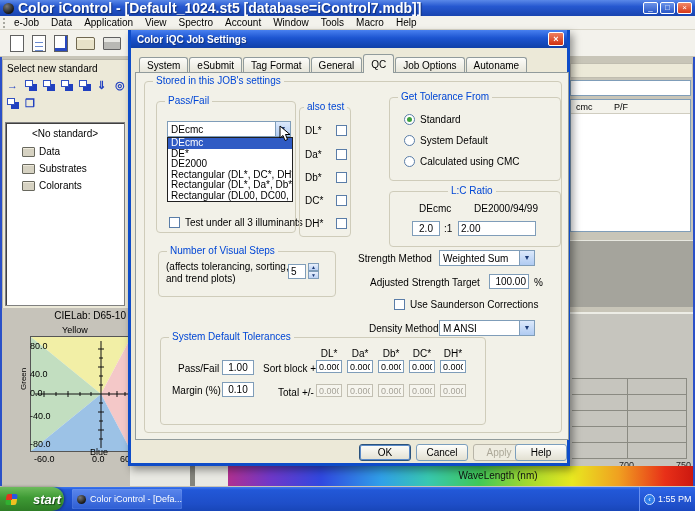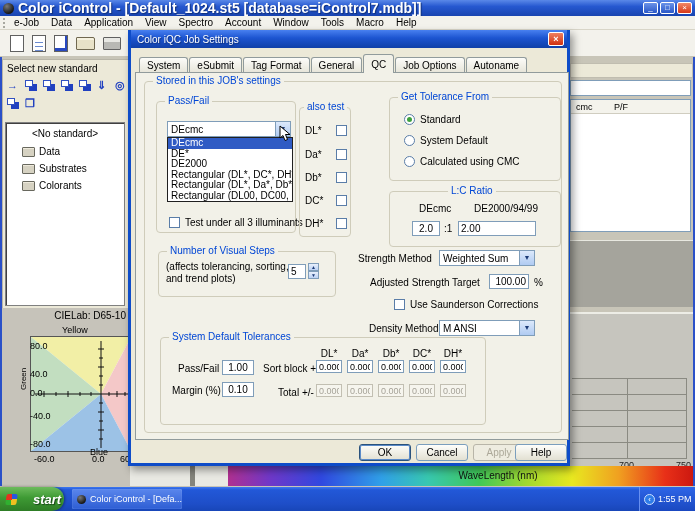--- a/index.html
+++ b/index.html
@@ -79,21 +79,21 @@
     background:linear-gradient(90deg,#B03090 0%,#7038C8 9%,#3048E0 20%,#30A0E8 33%,#38C8B0 43%,#40C858 54%,#A0D830 64%,#E8E820 74%,#F0A020 84%,#E83018 94%,#CC1810 100%); }
   #rainbow .wl { position:absolute; left:200px; top:4px; width:140px; text-align:center; color:#101010; font-size:10px; }
   #pre-rainbow { left:130px; top:466px; width:98px; height:20px; background:#E9E9E3; }
   #splitter { left:190px; top:466px; width:5px; height:20px; background:#84847C; }
 
   
   #dialog { left:128px; top:30px; width:442px; height:436px; border:3px solid #0E4CC8; border-top:none;
     background:#ECE9D8; box-shadow:3px 4px 8px rgba(0,0,0,.4); }
   #dlg-title { height:18px; margin:0 -0px; background:linear-gradient(180deg,#4880F0 0%,#1C54D0 45%,#1040A8 100%);
     display:flex; align-items:center; padding:0 3px 0 6px; }
-  #dlg-title .t { color:#fff; font-weight:normal; font-size:10px; text-shadow:1px 1px 1px #10307A; }
+  #dlg-title .t { color:#fff; font-weight:bold; font-size:10px; text-shadow:1px 1px 1px #10307A; }
   #dlg-close { margin-left:auto; width:16px; height:14px; border:1px solid #fff; border-radius:2px;
     background:linear-gradient(180deg,#F08060,#D03010); color:#fff; text-align:center; font-size:9px; line-height:12px; font-weight:bold; }
   .tabs { position:absolute; left:8px; top:24px; display:flex; align-items:flex-end; }
   .tab { border:1px solid #919B9C; border-bottom:none; border-radius:3px 3px 0 0; padding:2px 7px 2px 7px;
     background:linear-gradient(180deg,#FCFCF9,#E6E4D8); font-size:10px; margin-right:1px; height:16px; }
   .tab.active { background:#F2F1E8; height:19px; padding-top:4px; position:relative; z-index:3; box-shadow:0 2px 0 #F2F1E8; }
   #dlg-content { position:absolute; left:4px; top:42px; width:434px; height:368px; border:1px solid #919B9C;
     background:#F2F1E8; z-index:1; }
 
   .grp { position:absolute; border:1px solid #CFCCBA; border-radius:4px; }

